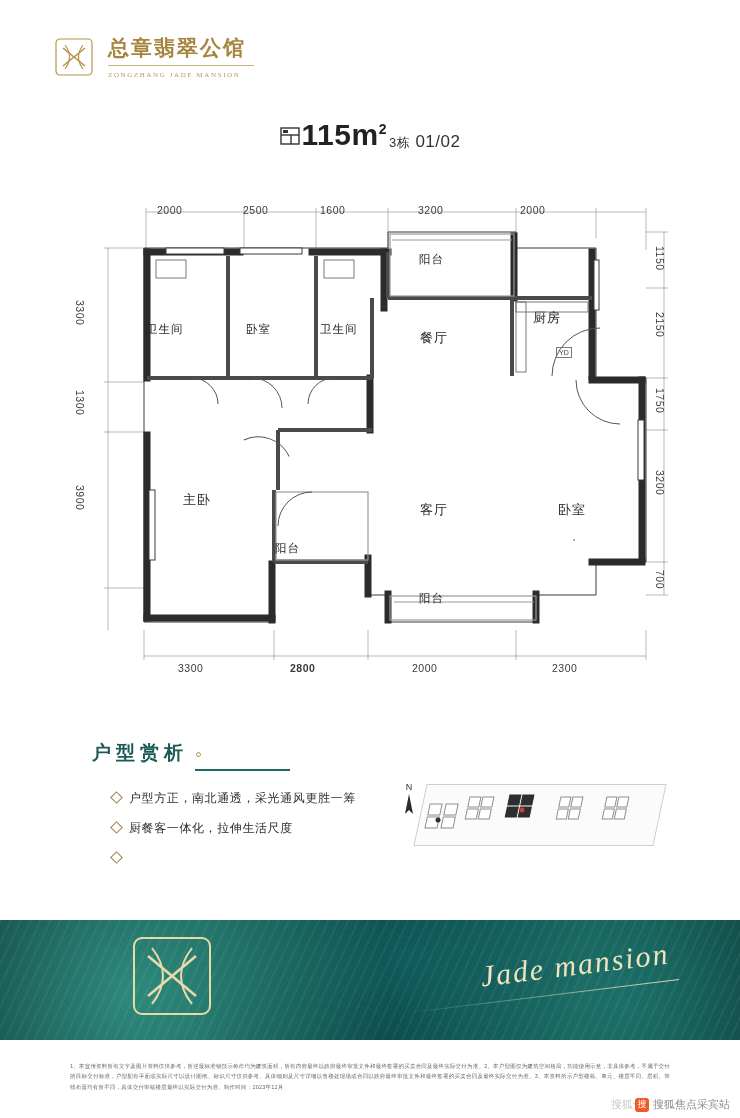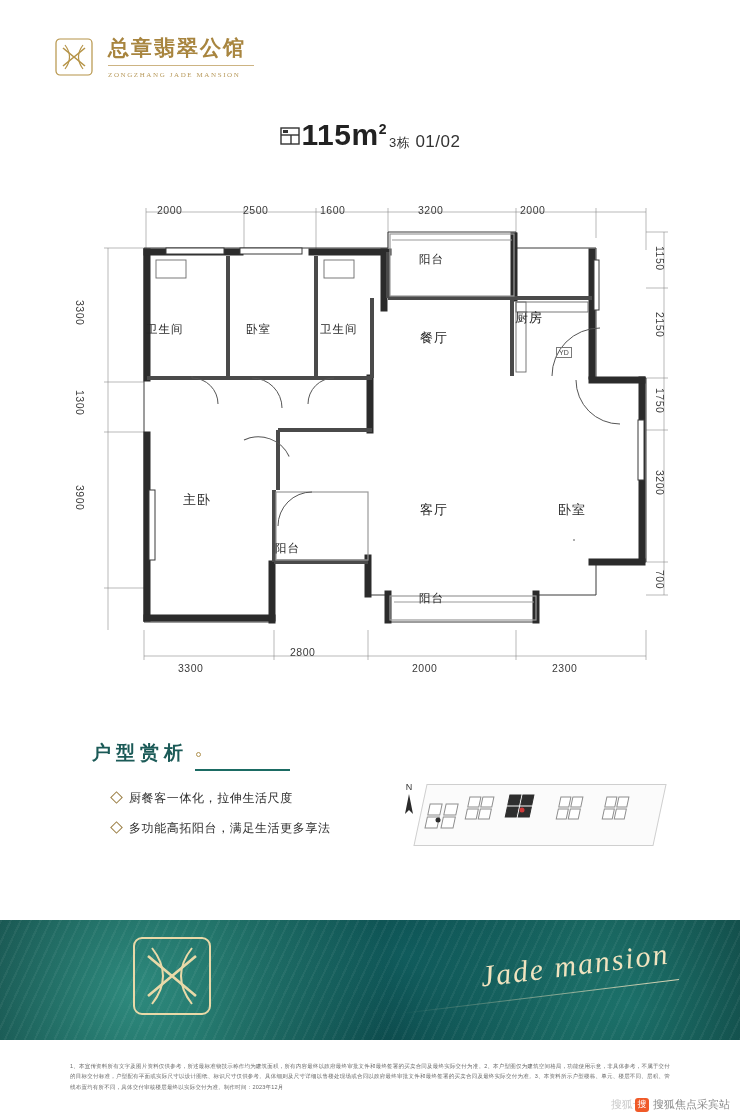--- a/index.html
+++ b/index.html
@@ -228,21 +228,21 @@
 
   
   <div class="dim" style="left:157px; top:14px;">2000</div>
   <div class="dim" style="left:243px; top:14px;">2500</div>
   <div class="dim" style="left:320px; top:14px;">1600</div>
   <div class="dim" style="left:418px; top:14px;">3200</div>
   <div class="dim" style="left:520px; top:14px;">2000</div>
 
   
   <div class="dim" style="left:178px; top:472px;">3300</div>
-  <div class="dim" style="left:290px; top:456px;">2800</div>
+  <div class="dim" style="left:290px; top:472px;font-weight:bold;">2800</div>
   <div class="dim" style="left:412px; top:472px;">2000</div>
   <div class="dim" style="left:552px; top:472px;">2300</div>
 
   
   <div class="dim vert" style="left:74px; top:110px;">3300</div>
   <div class="dim vert" style="left:74px; top:200px;">1300</div>
   <div class="dim vert" style="left:74px; top:295px;">3900</div>
 
   
   <div class="dim vert" style="left:654px; top:56px;">1150</div>
@@ -250,44 +250,47 @@
   <div class="dim vert" style="left:654px; top:198px;">1750</div>
   <div class="dim vert" style="left:654px; top:280px;">3200</div>
   <div class="dim vert" style="left:654px; top:380px;">700</div>
 
   
   <div class="room small" style="left:146px; top:132px;">卫生间</div>
   <div class="room small" style="left:246px; top:132px;">卧室</div>
   <div class="room small" style="left:320px; top:132px;">卫生间</div>
   <div class="room small" style="left:419px; top:62px;">阳台</div>
   <div class="room" style="left:420px; top:139px;">餐厅</div>
-  <div class="room" style="left:515px; top:119px;text-align:center;">厨房</div>
+  <div class="room" style="left:533px; top:119px;text-align:center;">厨房</div>
   <div class="room" style="left:183px; top:301px;">主卧</div>
   <div class="room small" style="left:275px; top:351px;">阳台</div>
   <div class="room" style="left:420px; top:311px;text-align:right;">客厅</div>
   <div class="room" style="left:558px; top:311px;">卧室</div>
   <div class="room small" style="left:419px; top:401px;">阳台</div>
 
   <div class="yd" style="left:556px; top:157px;">YD</div>
 </div>
 
 <div class="hl-head">
   <span class="hl-title">户型赏析</span>
 </div>
 <span class="hl-dot"></span>
 <div class="hl-rule"></div>
 
 <div class="hl-list">
   <div class="hl-item">
     <span class="hl-bullet"></span>
-    <span>厨餐客一体化，拉伸生活尺度</span>
+    <span>户型方正，南北通透，采光通风更胜一筹</span>
   </div>
   <div class="hl-item">
     <span class="hl-bullet"></span>
-    <span>多功能高拓阳台，满足生活更多享法</span>
+    <span>厨餐客一体化，拉伸生活尺度</span>
+  </div>
+  <div class="hl-item">
+    <span class="hl-bullet"></span>
   </div>
 </div>
 
 <div class="compass">
   <span class="n">N</span>
   <svg width="24" height="28" viewBox="0 0 24 28">
     <polygon points="12,2 16,22 12,18 8,22" fill="#2b2b2b"></polygon>
   </svg>
 </div>
 <div class="sitemap"></div>

